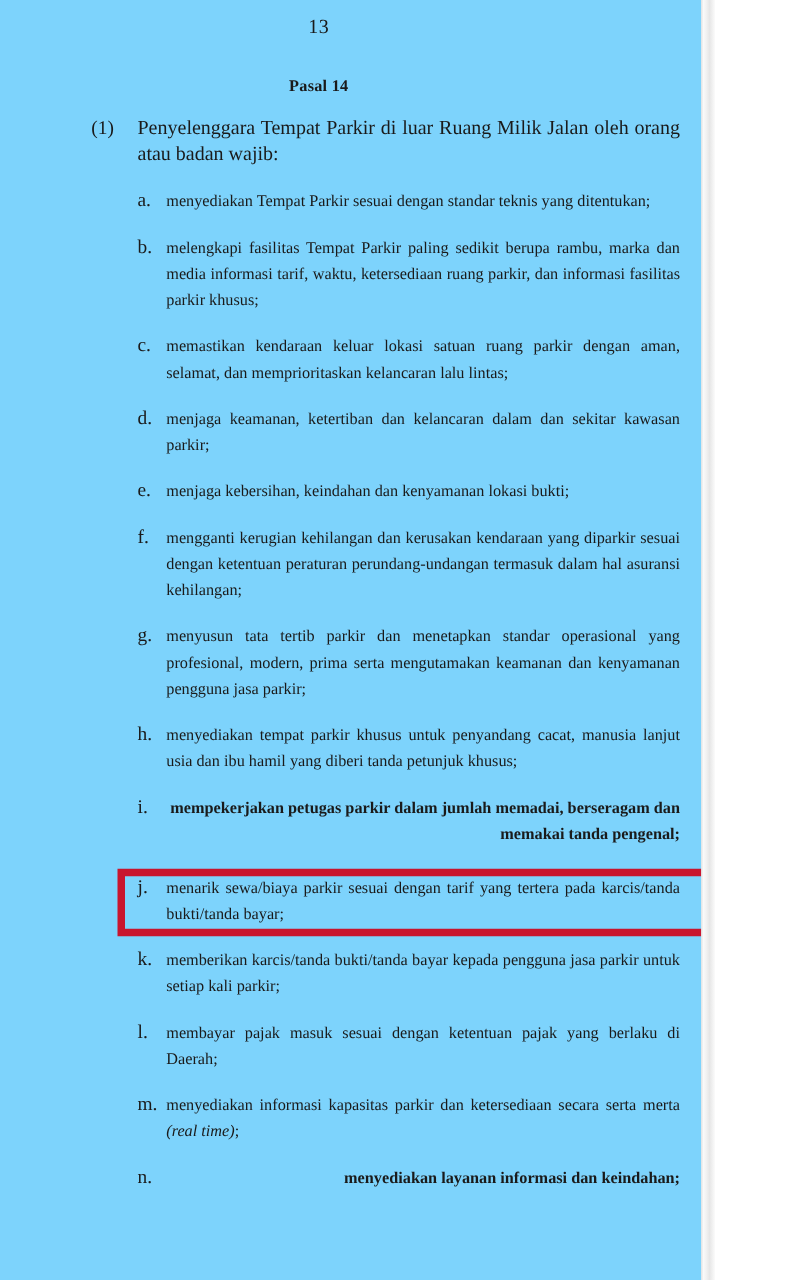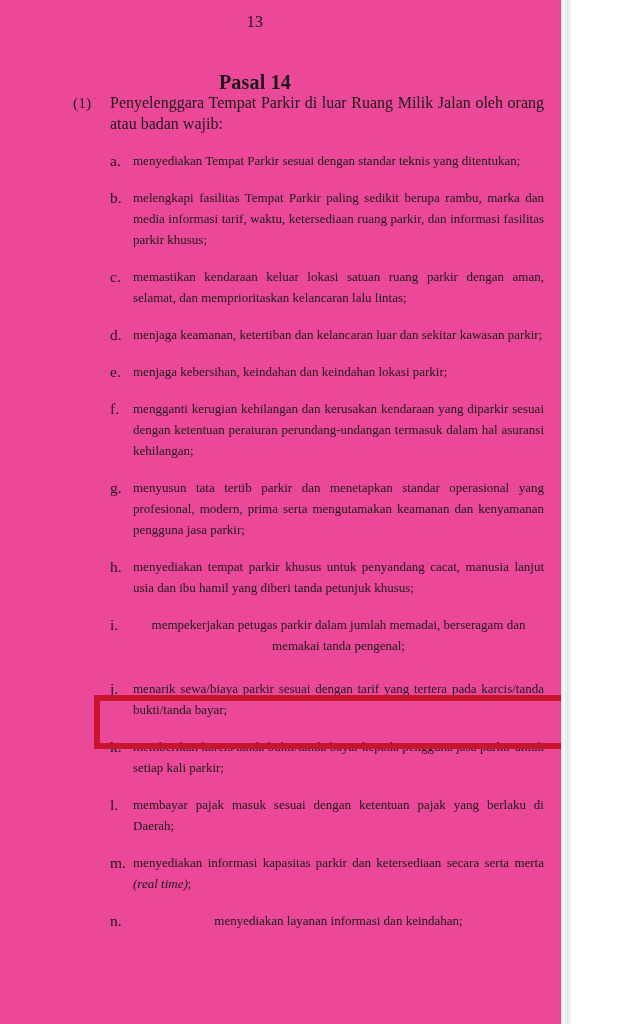--- a/index.html
+++ b/index.html
@@ -9,21 +9,21 @@
     background: #ffffff;
   }
   body {
     font-family: "Liberation Serif", "DejaVu Serif", serif;
     color: #1a1a1a;
   }
   #page {
     position: relative;
     width: 572px;
     height: 1024px;
-    background: #ec4899;
+    background: #7dd3fc;
     overflow: hidden;
     box-sizing: border-box;
   }
   
   .page-edge {
     position: absolute;
     top: 0;
     right: 0;
     width: 11px;
     height: 100%;
@@ -52,25 +52,25 @@
     left: 0;
     width: 510px;
     text-align: center;
     font-size: 16px;
     line-height: 20px;
     letter-spacing: 0.3px;
   }
 
   .pasal-title {
     position: absolute;
-    top: 72px;
+    top: 59px;
     left: 0;
     width: 510px;
     text-align: center;
-    font-size: 20px;
+    font-size: 13px;
     font-weight: bold;
     line-height: 20px;
     letter-spacing: 0.2px;
   }
 
   .body-block {
     position: absolute;
     top: 92px;
     left: 73px;
     width: 471px;
@@ -116,21 +116,22 @@
   }
   .letter-text {
     flex: 1 1 auto;
     font-size: 13px;
     line-height: 21px;
     text-align: justify;
     text-justify: inter-word;
     hyphens: none;
   }
   .letter-text.ragged {
-    text-align: center;
+    text-align: right;
+    font-weight: bold;
   }
   .letter-text i {
   }
 
   
   .highlight-box {
     position: absolute;
     left: 94px;
     top: 695px;
     width: 487px;
@@ -171,26 +172,26 @@
           <div class="letter-text">melengkapi fasilitas Tempat Parkir paling sedikit berupa rambu, marka dan media informasi tarif, waktu, ketersediaan ruang parkir, dan informasi fasilitas parkir khusus;</div>
         </div>
 
         <div class="letter-row">
           <div class="letter-marker">c.</div>
           <div class="letter-text">memastikan kendaraan keluar lokasi satuan ruang parkir dengan aman, selamat, dan memprioritaskan kelancaran lalu lintas;</div>
         </div>
 
         <div class="letter-row">
           <div class="letter-marker">d.</div>
-          <div class="letter-text">menjaga keamanan, ketertiban dan kelancaran luar dan sekitar kawasan parkir;</div>
+          <div class="letter-text">menjaga keamanan, ketertiban dan kelancaran dalam dan sekitar kawasan parkir;</div>
         </div>
 
         <div class="letter-row">
           <div class="letter-marker">e.</div>
-          <div class="letter-text">menjaga kebersihan, keindahan dan keindahan lokasi parkir;</div>
+          <div class="letter-text">menjaga kebersihan, keindahan dan kenyamanan lokasi bukti;</div>
         </div>
 
         <div class="letter-row">
           <div class="letter-marker">f.</div>
           <div class="letter-text">mengganti kerugian kehilangan dan kerusakan kendaraan yang diparkir sesuai dengan ketentuan peraturan perundang-undangan termasuk dalam hal asuransi kehilangan;</div>
         </div>
 
         <div class="letter-row">
           <div class="letter-marker">g.</div>
           <div class="letter-text">menyusun tata tertib parkir dan menetapkan standar operasional yang profesional, modern, prima serta mengutamakan keamanan dan kenyamanan pengguna jasa parkir;</div>

